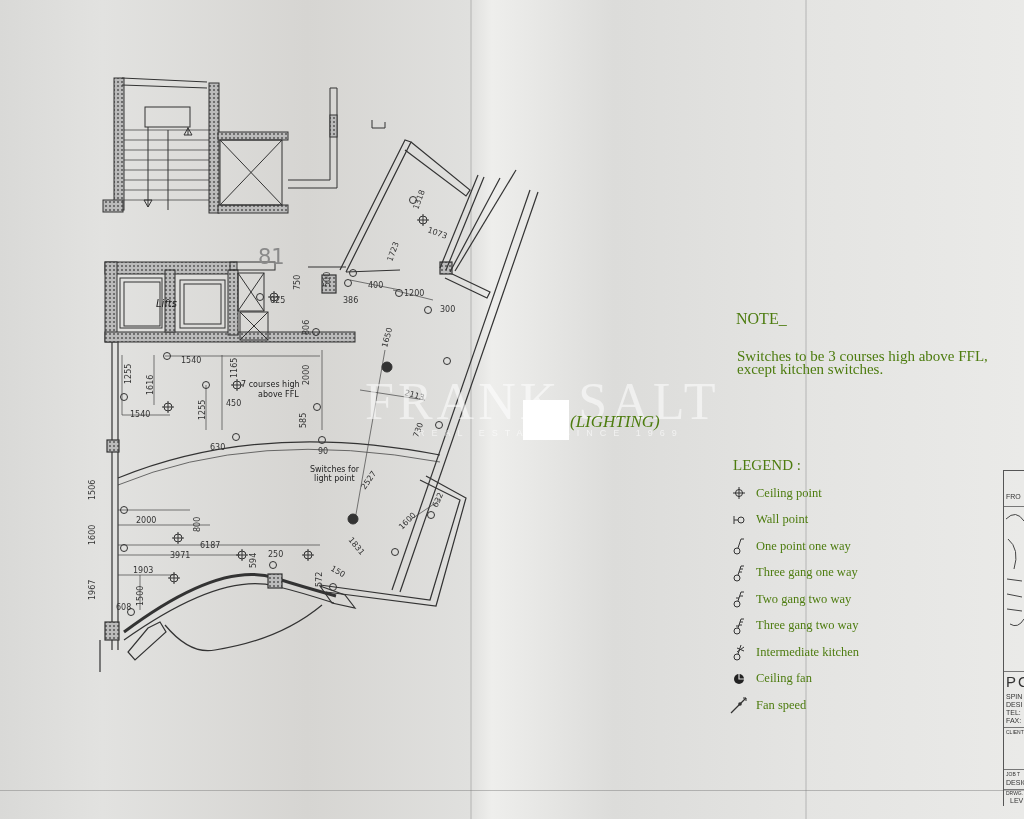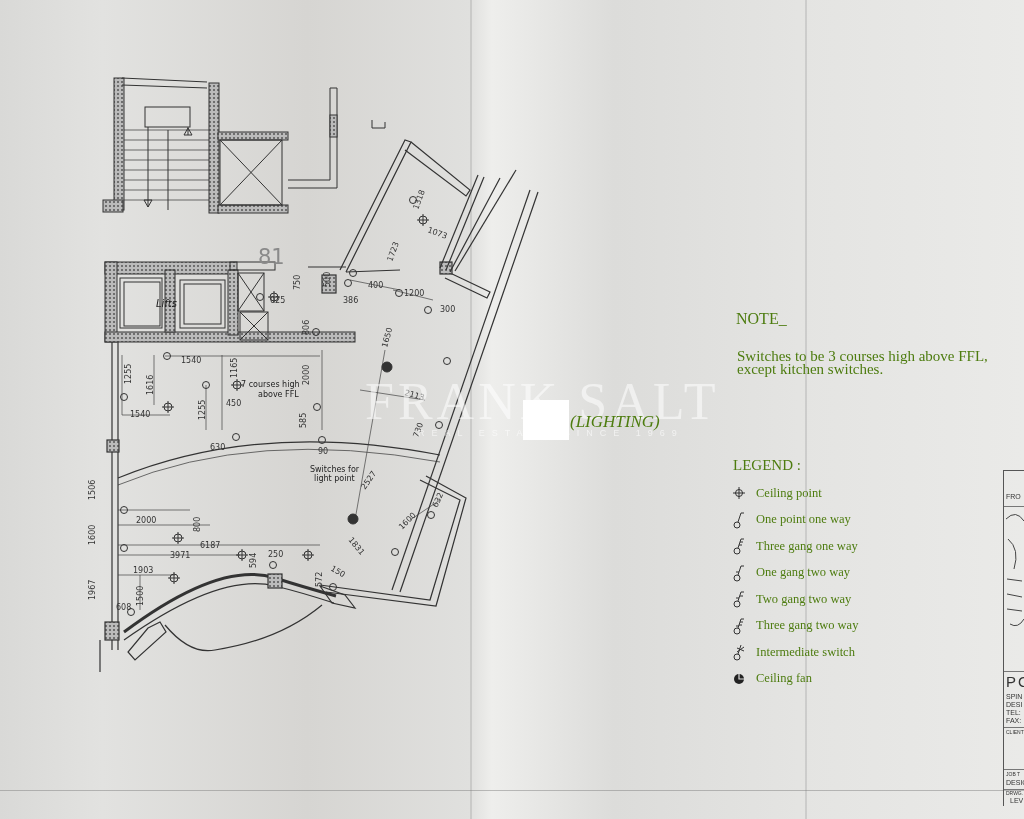--- a/index.html
+++ b/index.html
@@ -299,49 +299,50 @@
         <svg width="14" height="14">
           <circle cx="7" cy="7" r="3.5" fill="none" stroke="#333"></circle>
           <line x1="1" y1="7" x2="13" y2="7" stroke="#333"></line>
           <line x1="7" y1="1" x2="7" y2="13" stroke="#333"></line>
         </svg>
       </span>
     <span class="legend-label hand">Ceiling point</span>
   </div>
   <div class="legend-item">
     <span class="legend-icon">
+        <svg width="14" height="14">
+          <line x1="2" y1="3" x2="2" y2="11" stroke="#333"></line>
+          <line x1="2" y1="7" x2="6" y2="7" stroke="#333"></line>
+          <circle cx="9" cy="7" r="3" fill="none" stroke="#333"></circle>
+        </svg>
+      </span>
+    <span class="legend-label hand">Wall point</span>
+  </div>
+  <div class="legend-item">
+    <span class="legend-icon">
         <svg width="14" height="20">
           <circle cx="5" cy="15" r="3" fill="none" stroke="#333"></circle>
           <path d="M6,12 L9,3 L12,3" fill="none" stroke="#333"></path>
         </svg>
       </span>
     <span class="legend-label hand">One point one way</span>
   </div>
   <div class="legend-item">
     <span class="legend-icon">
         <svg width="14" height="20">
           <circle cx="5" cy="15" r="3" fill="none" stroke="#333"></circle>
           <path d="M6,12 L9,3 L12,3 M8,6 L11,6 M7,9 L10,9" fill="none" stroke="#333"></path>
         </svg>
       </span>
     <span class="legend-label hand">Three gang one way</span>
   </div>
   <div class="legend-item">
     <span class="legend-icon">
         <svg width="14" height="20">
           <circle cx="5" cy="15" r="3" fill="none" stroke="#333"></circle>
-          <path d="M6,12 L9,3 L12,3 M7,9 L4,9" fill="none" stroke="#333"></path>
-        </svg>
-      </span>
-    <span class="legend-label hand">One gang two way</span>
-  </div>
-  <div class="legend-item">
-    <span class="legend-icon">
-        <svg width="14" height="20">
-          <circle cx="5" cy="15" r="3" fill="none" stroke="#333"></circle>
           <path d="M6,12 L9,3 L12,3 M8,7 L11,7 M7,9 L4,9" fill="none" stroke="#333"></path>
         </svg>
       </span>
     <span class="legend-label hand">Two gang two way</span>
   </div>
   <div class="legend-item">
     <span class="legend-icon">
         <svg width="14" height="20">
           <circle cx="5" cy="15" r="3" fill="none" stroke="#333"></circle>
           <path d="M6,12 L9,3 L12,3 M8,6 L11,6 M7,9 L10,9 M7,10 L4,10" fill="none" stroke="#333"></path>
@@ -349,30 +350,40 @@
       </span>
     <span class="legend-label hand">Three gang two way</span>
   </div>
   <div class="legend-item">
     <span class="legend-icon">
         <svg width="14" height="20">
           <circle cx="5" cy="15" r="3" fill="none" stroke="#333"></circle>
           <path d="M6,12 L9,3 M5,6 L12,9 M12,5 L5,10" fill="none" stroke="#333"></path>
         </svg>
       </span>
-    <span class="legend-label hand">Intermediate switch</span>
+    <span class="legend-label hand">Intermediate kitchen</span>
   </div>
   <div class="legend-item">
     <span class="legend-icon">
         <svg width="14" height="14">
           <circle cx="7" cy="7" r="5" fill="#222"></circle>
           <path d="M7,2 L7,7 L12,7" fill="none" stroke="#ddd" stroke-width="1.2"></path>
         </svg>
       </span>
     <span class="legend-label hand">Ceiling fan</span>
+  </div>
+  <div class="legend-item">
+    <span class="legend-icon">
+        <svg width="20" height="20">
+          <line x1="2" y1="18" x2="17" y2="3" stroke="#333" stroke-width="1.2"></line>
+          <circle cx="11" cy="9" r="1.8" fill="#333"></circle>
+          <polyline points="14,3 17,3 17,6" fill="none" stroke="#333"></polyline>
+        </svg>
+      </span>
+    <span class="legend-label hand">Fan speed</span>
   </div>
 </div>
 
 <div id="title-block">
   <span class="tb" style="top:22px;">FRO</span>
   <div class="tb-line" style="top:35px;"></div>
   <svg style="position:absolute;left:0;top:38px;" width="22" height="130">
       <path d="M2,10 Q12,0 20,12 M4,30 Q16,40 10,60 M3,70 L18,72 M3,85 L18,88 M3,100 L18,102 M6,115 Q14,120 20,110" stroke="#444" fill="none"></path>
     </svg>
   <div class="tb-line" style="top:200px;"></div>

